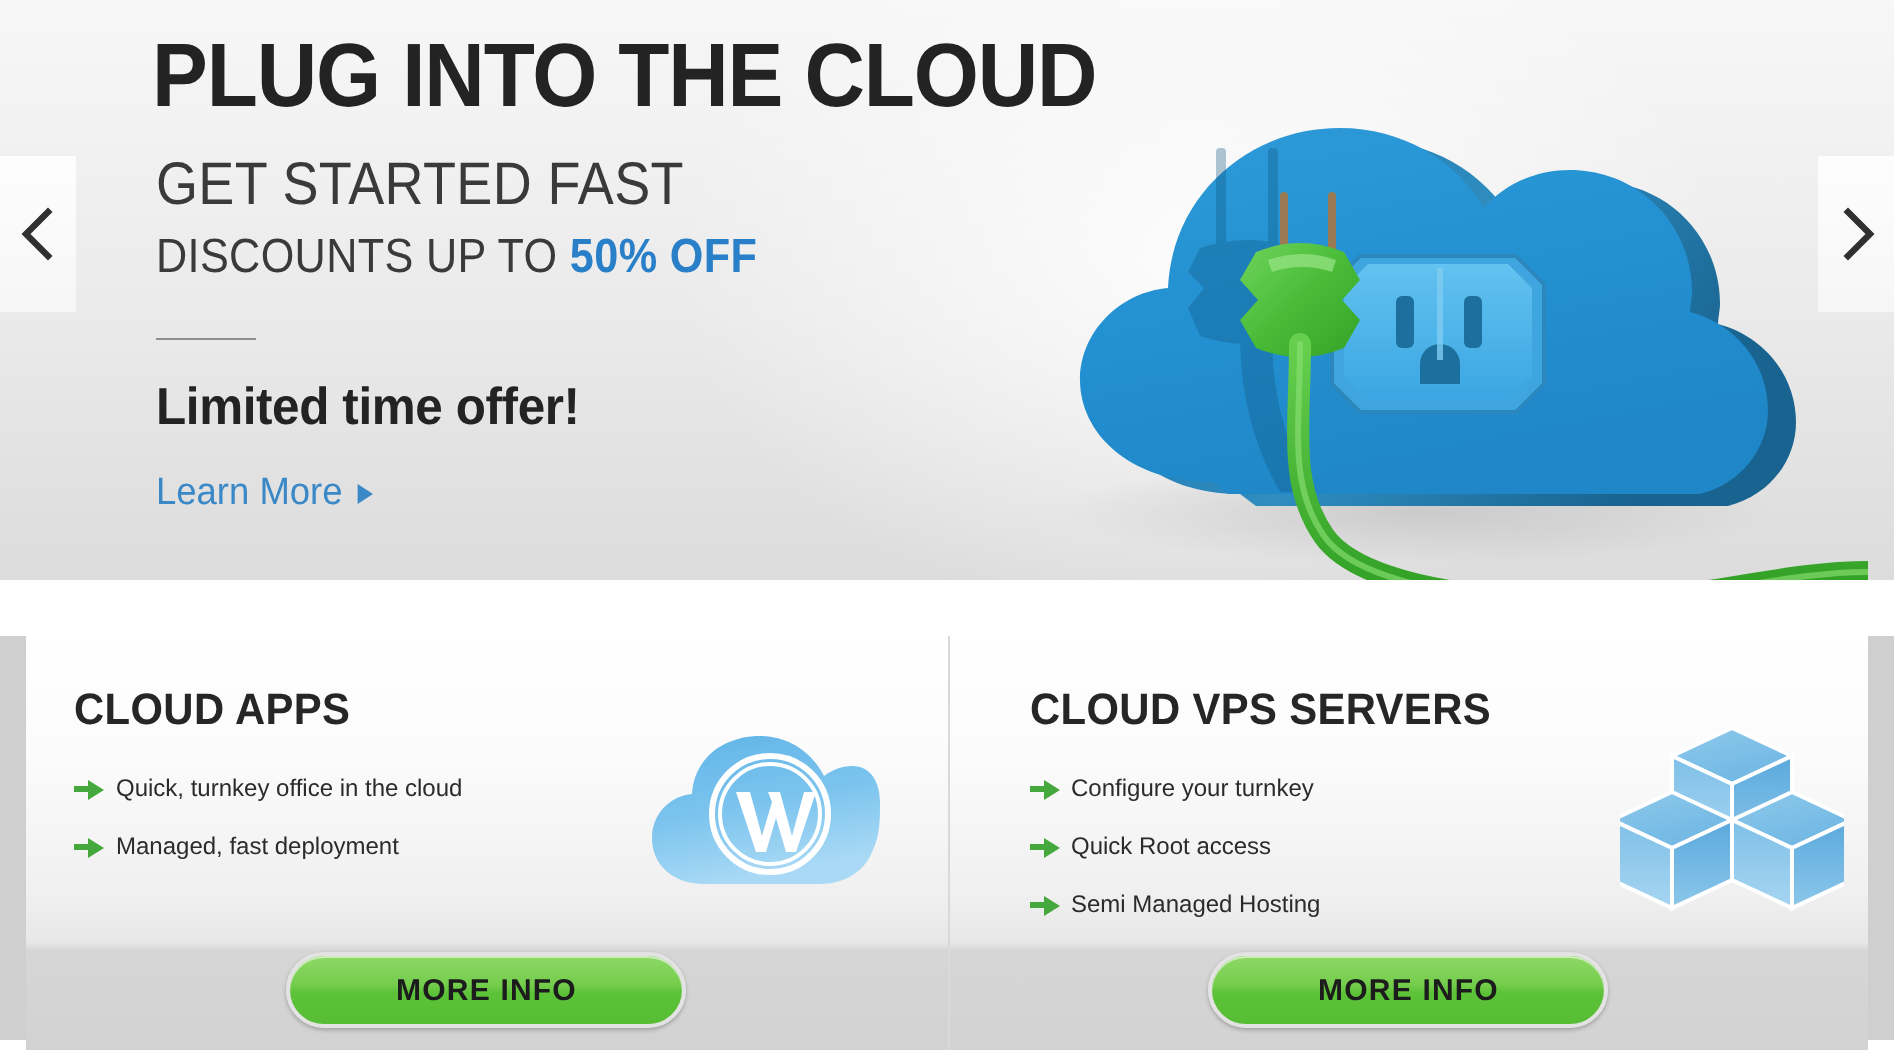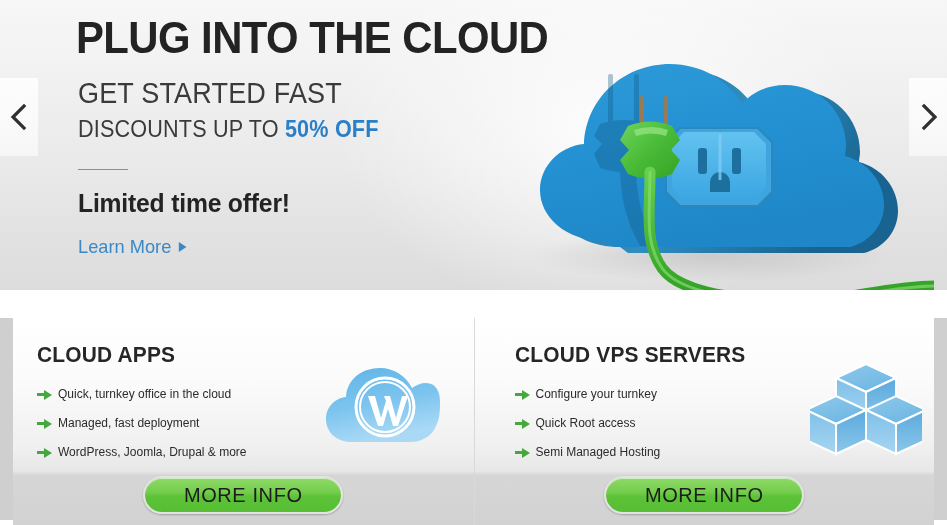--- a/index.html
+++ b/index.html
@@ -115,21 +115,21 @@
   }
   .panel-icon{position:absolute;right:34px;top:48px;}
   .panel-icon.vps{right:12px;top:44px;}
   .btn-wrap{position:absolute;left:0;right:0;bottom:11px;display:flex;justify-content:center;}
   .more-btn{
     width:200px;height:38px;border-radius:19px;
     background:linear-gradient(180deg,#8ed967 0%,#74cd4c 42%,#5cc237 55%,#57bd34 100%);
     border:2px solid #e3e3e3;
     box-shadow:0 1px 2px rgba(0,0,0,0.25), inset 0 1px 0 rgba(255,255,255,0.55);
     display:flex;align-items:center;justify-content:center;
-    font-size:20px;font-weight:normal;color:#1c1c1c;letter-spacing:0.6px;cursor:pointer;
+    font-size:15px;font-weight:bold;color:#1c1c1c;letter-spacing:0.6px;cursor:pointer;
     box-sizing:border-box;
   }
 </style>
 </head>
 <body>
 
 <div class="page">
 
   <div class="hero">
     <div class="hero-glow"></div>
@@ -255,24 +255,20 @@
       <div class="panel">
         <div class="panel-title">CLOUD APPS</div>
         <ul class="feature-list">
           <li class="feature-item">
             <span class="arrow-bullet"></span>
             <span>Quick, turnkey office in the cloud</span>
           </li>
           <li class="feature-item">
             <span class="arrow-bullet"></span>
             <span>Managed, fast deployment</span>
-          </li>
-          <li class="feature-item">
-            <span class="arrow-bullet"></span>
-            <span>WordPress, Joomla, Drupal &amp; more</span>
           </li>
         </ul>
 
         <div class="panel-icon">
           <svg width="116" height="84" viewBox="0 0 116 84">
             <defs>
               <linearGradient id="wpCloud" x1="0" y1="0" x2="0.3" y2="1">
                 <stop offset="0" stop-color="#5fb4e8"></stop>
                 <stop offset="0.55" stop-color="#7cc4ee"></stop>
                 <stop offset="1" stop-color="#a9d9f5"></stop>

